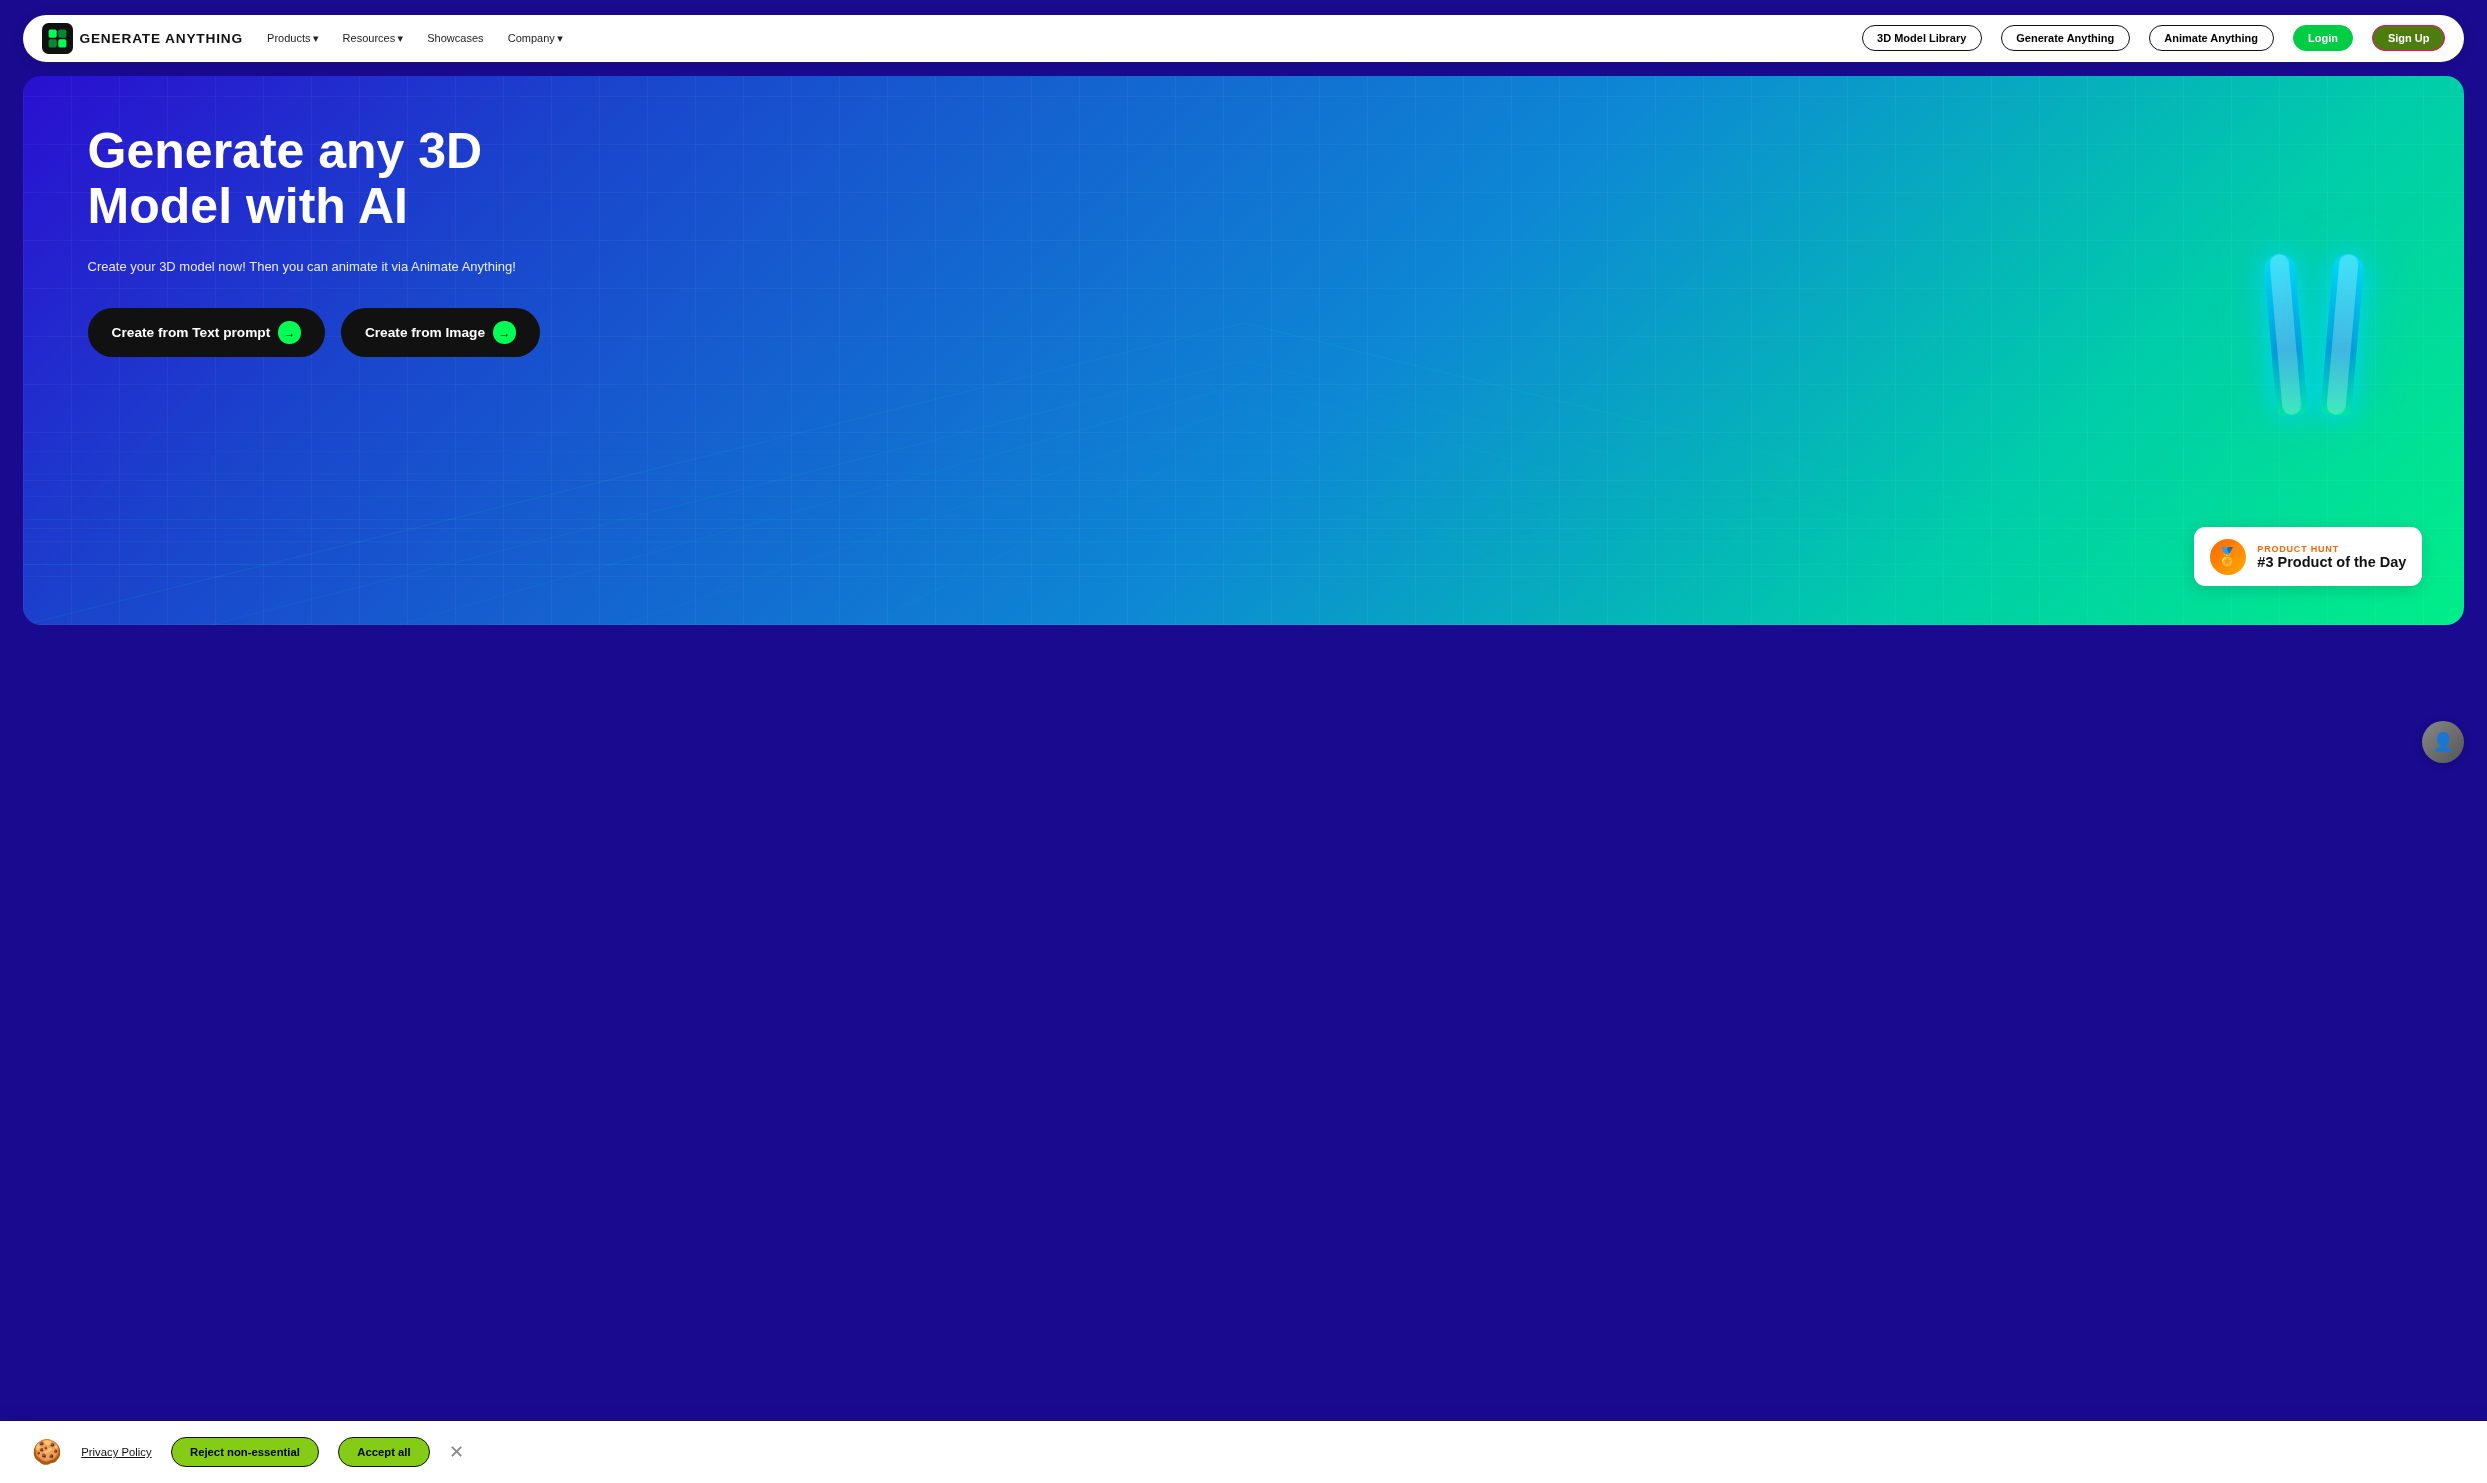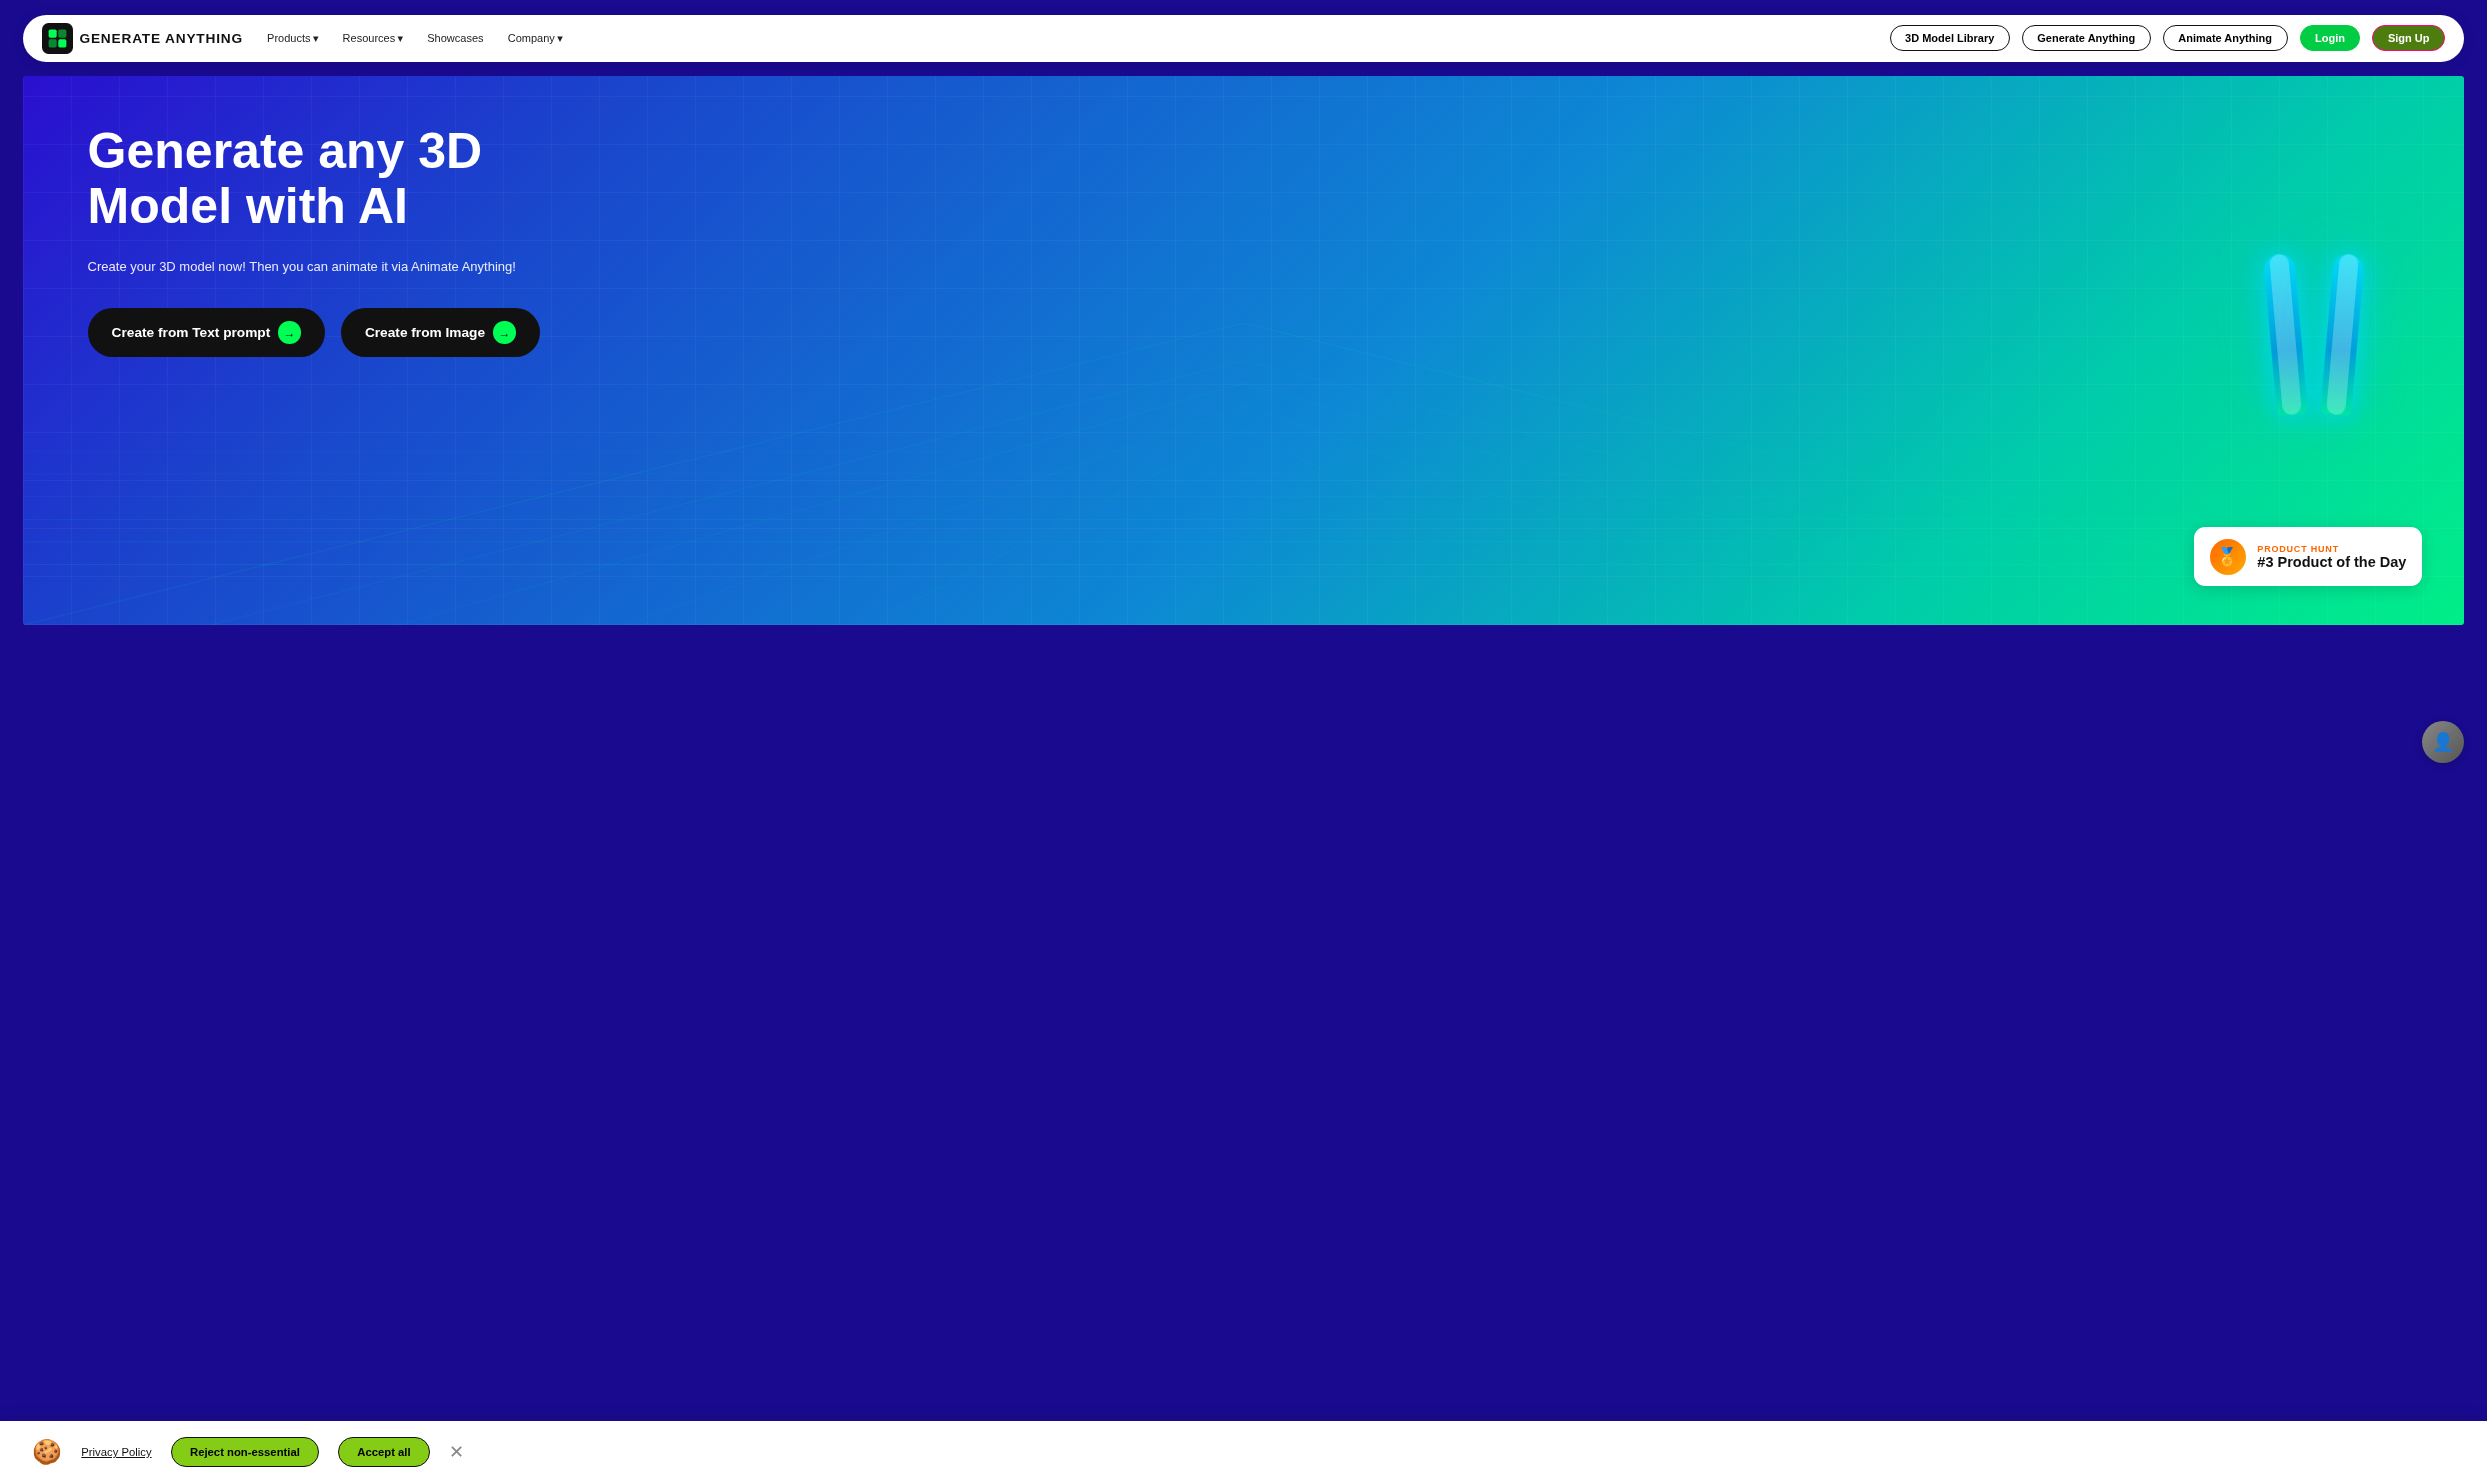--- a/index.html
+++ b/index.html
@@ -44,21 +44,21 @@
     .nav-link {
       font-size: 11px;
       color: #222;
       padding: 4.8px 9.7px;
       border-radius: 16px;
       cursor: pointer;
       white-space: nowrap;
       display: flex; align-items: center; gap: 2.4px;
     }
     .nav-actions {
-      display: flex; align-items: center; gap: 12px;
+      display: flex; align-items: center; gap: 19px;
     }
     .nav-btn {
       border: 1.6px solid #111;
       background: #fff;
       border-radius: 24px;
       padding: 5.6px 14.5px;
       font-size: 11px;
       font-weight: 600;
       cursor: pointer;
       white-space: nowrap;
@@ -70,21 +70,21 @@
     }
     .nav-btn-signup {
       background: #4d7c0f;
       color: #fff;
       border-color: #ff0080;
     }
 
     
     .hero {
       margin: 0 22.6px 0 22.6px;
-      border-radius: 3px;
+      border-radius: 18px;
       background: linear-gradient(135deg, #2a0fd0 0%, #1a44cc 20%, #0d88d4 55%, #00ccaa 80%, #00ee88 100%);
       min-height: 549px;
       position: relative;
       overflow: hidden;
       padding: 48px 65px 48px 65px;
       display: flex;
       align-items: flex-start;
     }
 
     

